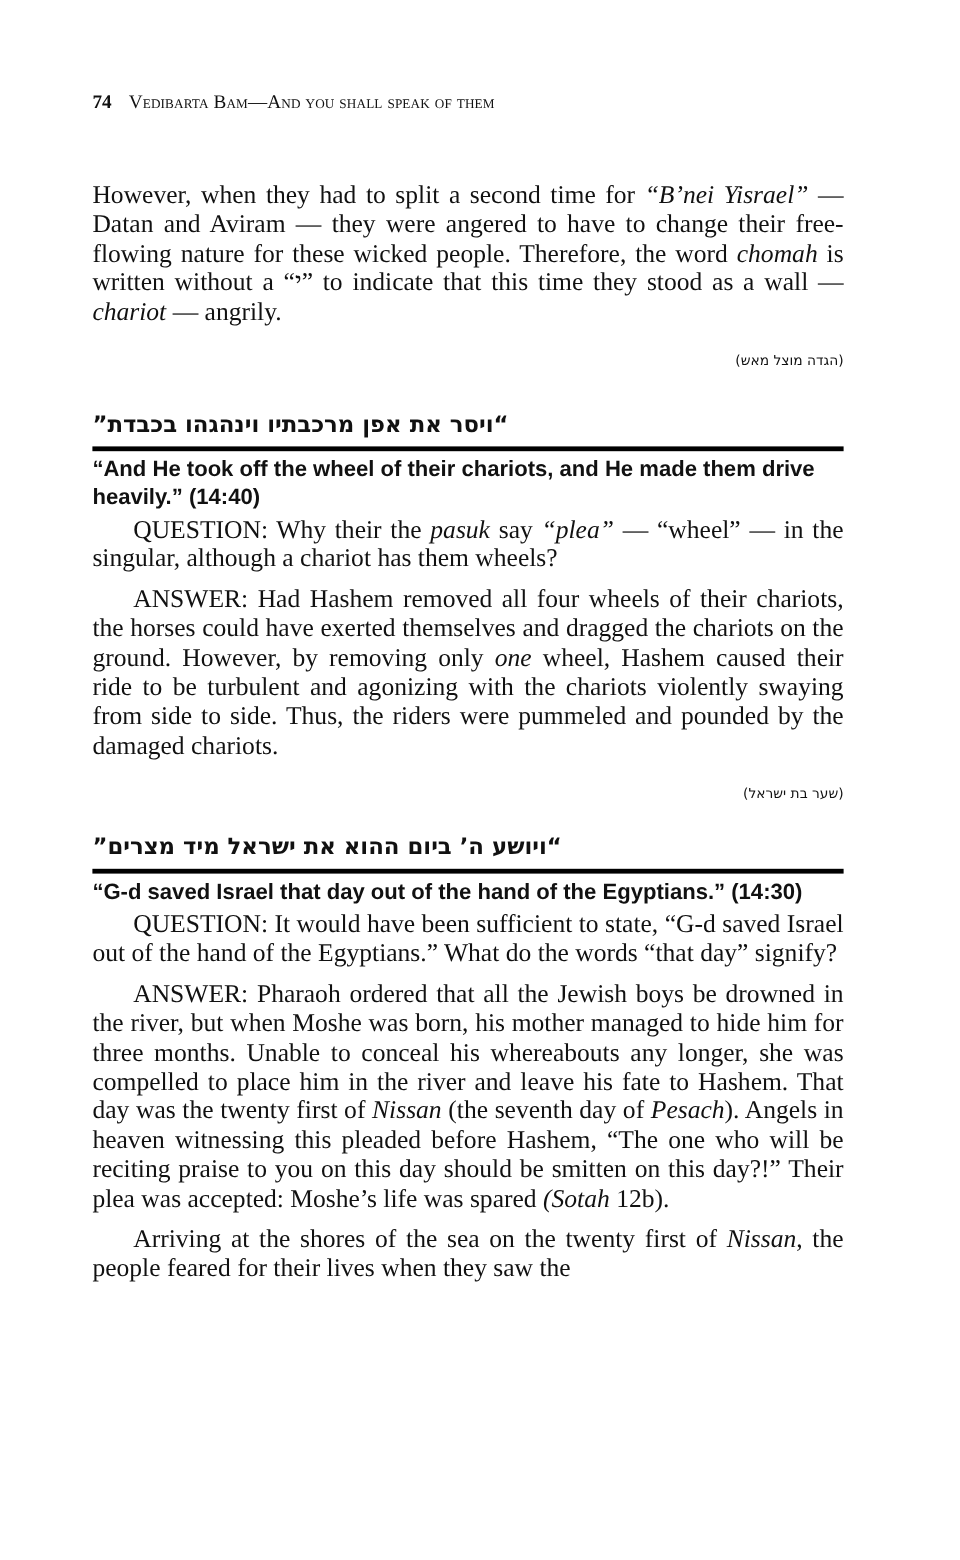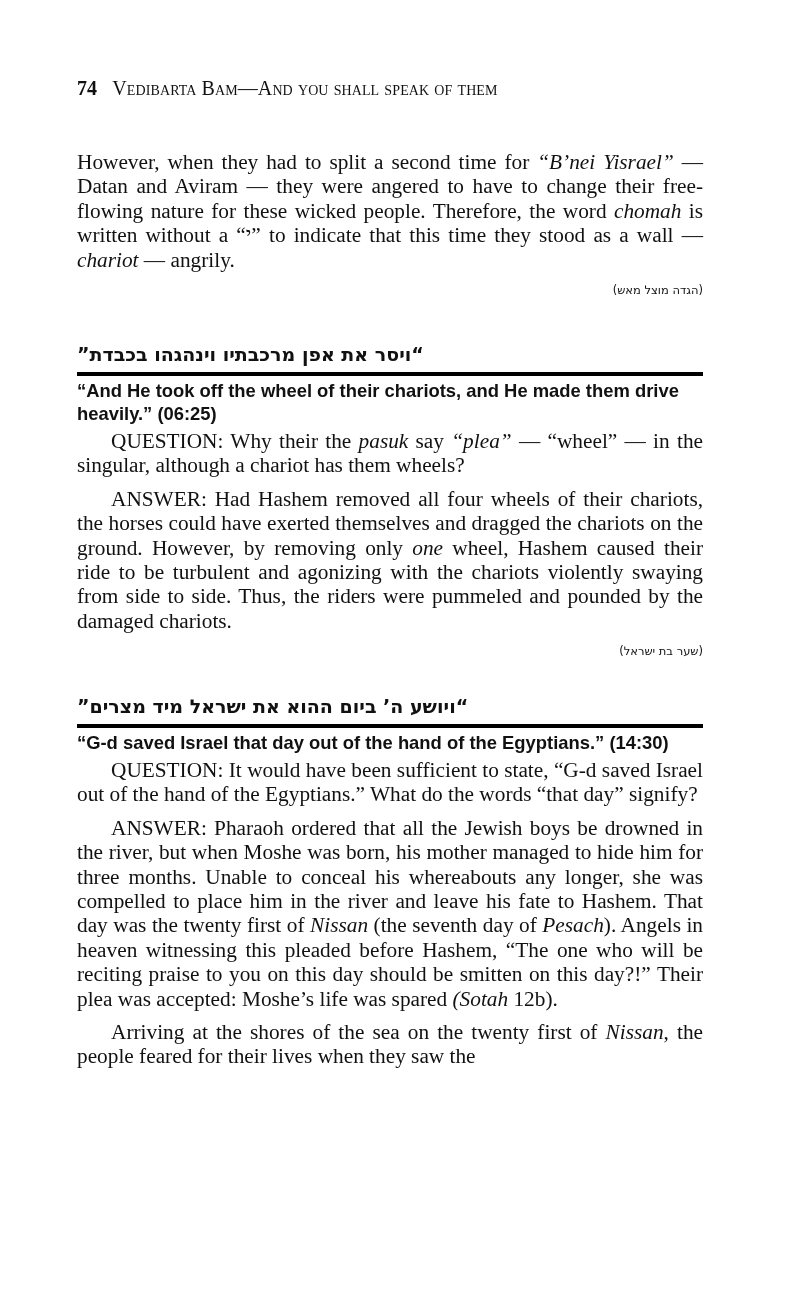--- a/index.html
+++ b/index.html
@@ -1,24 +1,24 @@
 <!DOCTYPE html>
 <html><head>
 <meta charset="utf-8">
 <style>
   html, body { margin: 0; padding: 0; background: #ffffff; }
   body { width: 800px; height: 1300px; position: relative; overflow: hidden; color: #111; }
   .page { position: absolute; left: 77px; top: 0; width: 626px; }
-  .running-head { position: absolute; top: 77px; left: 0; font-family: "Liberation Serif", "DejaVu Serif", serif; font-size: 20px; letter-spacing: 0.1px; white-space: nowrap; }
+  .running-head { position: absolute; top: 77px; left: 0; font-family: "Liberation Serif", "DejaVu Serif", serif; font-size: 16px; letter-spacing: 0.1px; white-space: nowrap; }
   .running-head .pnum { font-weight: bold; margin-right: 10px; }
   .running-head .title { font-variant: small-caps; }
   .body { font-family: "Liberation Serif", "DejaVu Serif", serif; font-size: 21.3px; line-height: 24.4px; text-align: justify; }
   .body p { margin: 0; }
   .indent { text-indent: 34px; }
-  .source { font-family: "DejaVu Sans", "Liberation Sans", sans-serif; font-size: 11.5px; text-align: right; direction: rtl; line-height: 16px; margin-top: 10px; }
+  .source { font-family: "DejaVu Sans", "Liberation Sans", sans-serif; font-size: 11.5px; text-align: right; direction: rtl; line-height: 16px; margin-top: 20px; }
   .block { position: absolute; left: 0; width: 626px; }
   .heb-head { font-family: "DejaVu Sans", "Liberation Sans", sans-serif; font-weight: bold; font-size: 19px; direction: rtl; text-align: left; padding-right: 0; line-height: 24px; }
   .rule { height: 4px; background: #000; margin-top: 6px; }
   .eng-head { font-family: "Liberation Sans", "DejaVu Sans", sans-serif; font-weight: bold; font-size: 18.4px; line-height: 23px; margin-top: 3px; }
   i { font-style: italic; }
   .para-gap { margin-top: 9px !important; }
 </style>
 </head>
 <body>
 
@@ -30,21 +30,21 @@
   </div>
 
   <div class="block body" style="top:150px;">
     <p><span>However, when they had to split a second time for </span><i>“B’nei Yisrael”</i><span> — Datan and Aviram — they were angered to have to change their free-flowing nature for these wicked people. Therefore, the word </span><i>chomah</i><span> is written without a “י” to indicate that this time they stood as a wall — </span><i>chariot</i><span> — angrily.</span></p>
     <div class="source">(הגדה מוצל מאש)</div>
   </div>
 
   <div class="block" style="top:342px;">
     <div class="heb-head">“ויסר את אפן מרכבתיו וינהגהו בכבדת”</div>
     <div class="rule"></div>
-    <div class="eng-head">“And He took off the wheel of their chariots, and He made them drive heavily.” (06:25)</div>
+    <div class="eng-head">“And He took off the wheel of their chariots, and He made them drive heavily.” (14:40)</div>
     <div class="body" style="margin-top:4px;">
       <p class="indent"><span>QUESTION: Why their the </span><i>pasuk</i><span> say </span><i>“plea”</i><span> — “wheel” — in the singular, although a chariot has them wheels?</span></p>
       <p class="indent para-gap"><span>ANSWER: Had Hashem removed all four wheels of their chariots, the horses could have exerted themselves and dragged the chariots on the ground. However, by removing only </span><i>one</i><span> wheel, Hashem caused their ride to be turbulent and agonizing with the chariots violently swaying from side to side. Thus, the riders were pummeled and pounded by the damaged chariots.</span></p>
       <div class="source">(שער בת ישראל)</div>
     </div>
   </div>
 
   <div class="block" style="top:694px;">
     <div class="heb-head">“ויושע ה’ ביום ההוא את ישראל מיד מצרים”</div>
     <div class="rule"></div>

